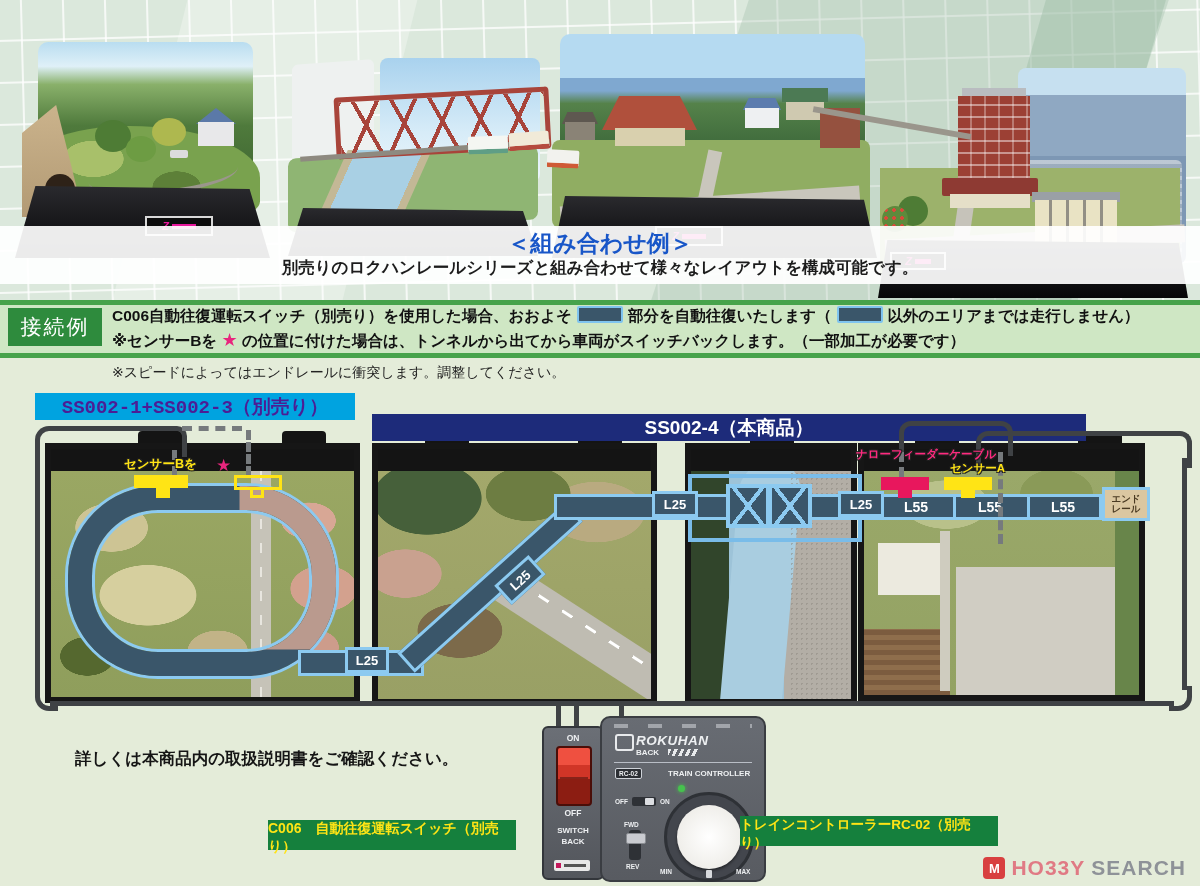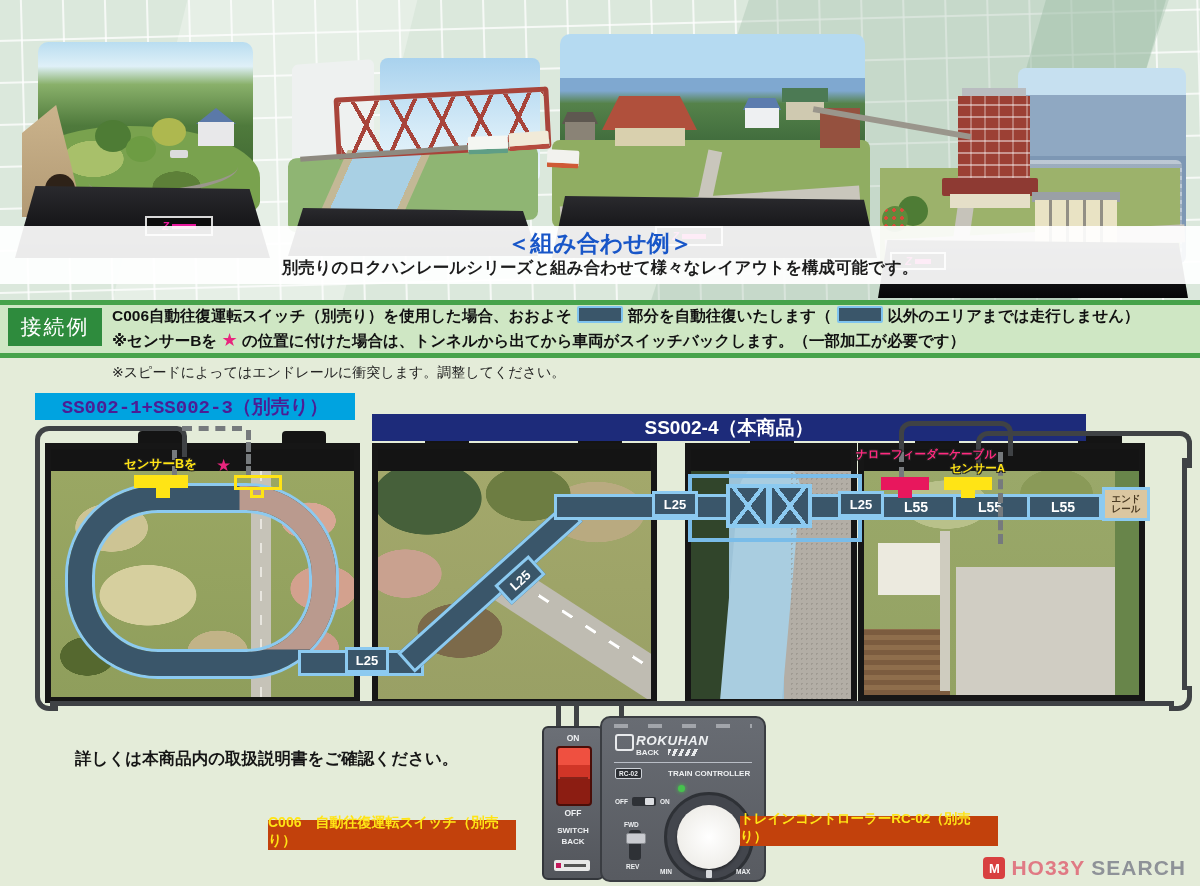--- a/index.html
+++ b/index.html
@@ -26,21 +26,21 @@
   
   .tk{position:absolute;background:#3a566a;border:3px solid #8ccaf0;z-index:5;}
   .tklabel{color:#fff;font-weight:bold;font-size:13px;display:flex;align-items:center;justify-content:center;z-index:6;}
   .divl{position:absolute;top:0;bottom:0;width:3px;background:#8ccaf0;}
   .l55{position:absolute;top:0;bottom:0;display:flex;align-items:center;justify-content:center;color:#fff;font-weight:bold;font-size:14px;}
   .olabel{position:absolute;z-index:7;font-weight:bold;
           text-shadow:-1px -1px 0 #222,1px -1px 0 #222,-1px 1px 0 #222,1px 1px 0 #222;}
   .xbox{position:absolute;background:#3a566a;border:4px solid #8ccaf0;z-index:6;
         background-image:linear-gradient(52deg,transparent calc(50% - 2px),#8ccaf0 calc(50% - 2px),#8ccaf0 calc(50% + 2px),transparent calc(50% + 2px)),
                          linear-gradient(-52deg,transparent calc(50% - 2px),#8ccaf0 calc(50% - 2px),#8ccaf0 calc(50% + 2px),transparent calc(50% + 2px));}
-  .bluebadge{background:#c2410c;color:#ffe415;font-weight:bold;display:flex;align-items:flex-end;justify-content:center;z-index:6;}
+  .bluebadge{background:#15803d;color:#ffe415;font-weight:bold;display:flex;align-items:flex-start;justify-content:center;z-index:6;}
   .devtxt{position:absolute;color:#eef0f2;font-weight:bold;}
 </style>
 </head>
 <body>
 
 <div id="root">
 
   <div class="abs" style="left:0;top:0;width:1200px;height:300px;background:#dbe8dc;overflow:hidden;z-index:1;">
     <div class="abs" style="left:-60px;top:-60px;width:1340px;height:420px;transform:rotate(-1.5deg);background-image:linear-gradient(rgba(255,255,255,.75) 2px,transparent 2px),linear-gradient(90deg,rgba(255,255,255,.75) 2px,transparent 2px);background-size:42px 42px;"></div>
     <div class="abs" style="left:700px;top:-40px;width:420px;height:380px;background:rgba(160,190,168,.35);transform:skewX(-18deg);"></div>

